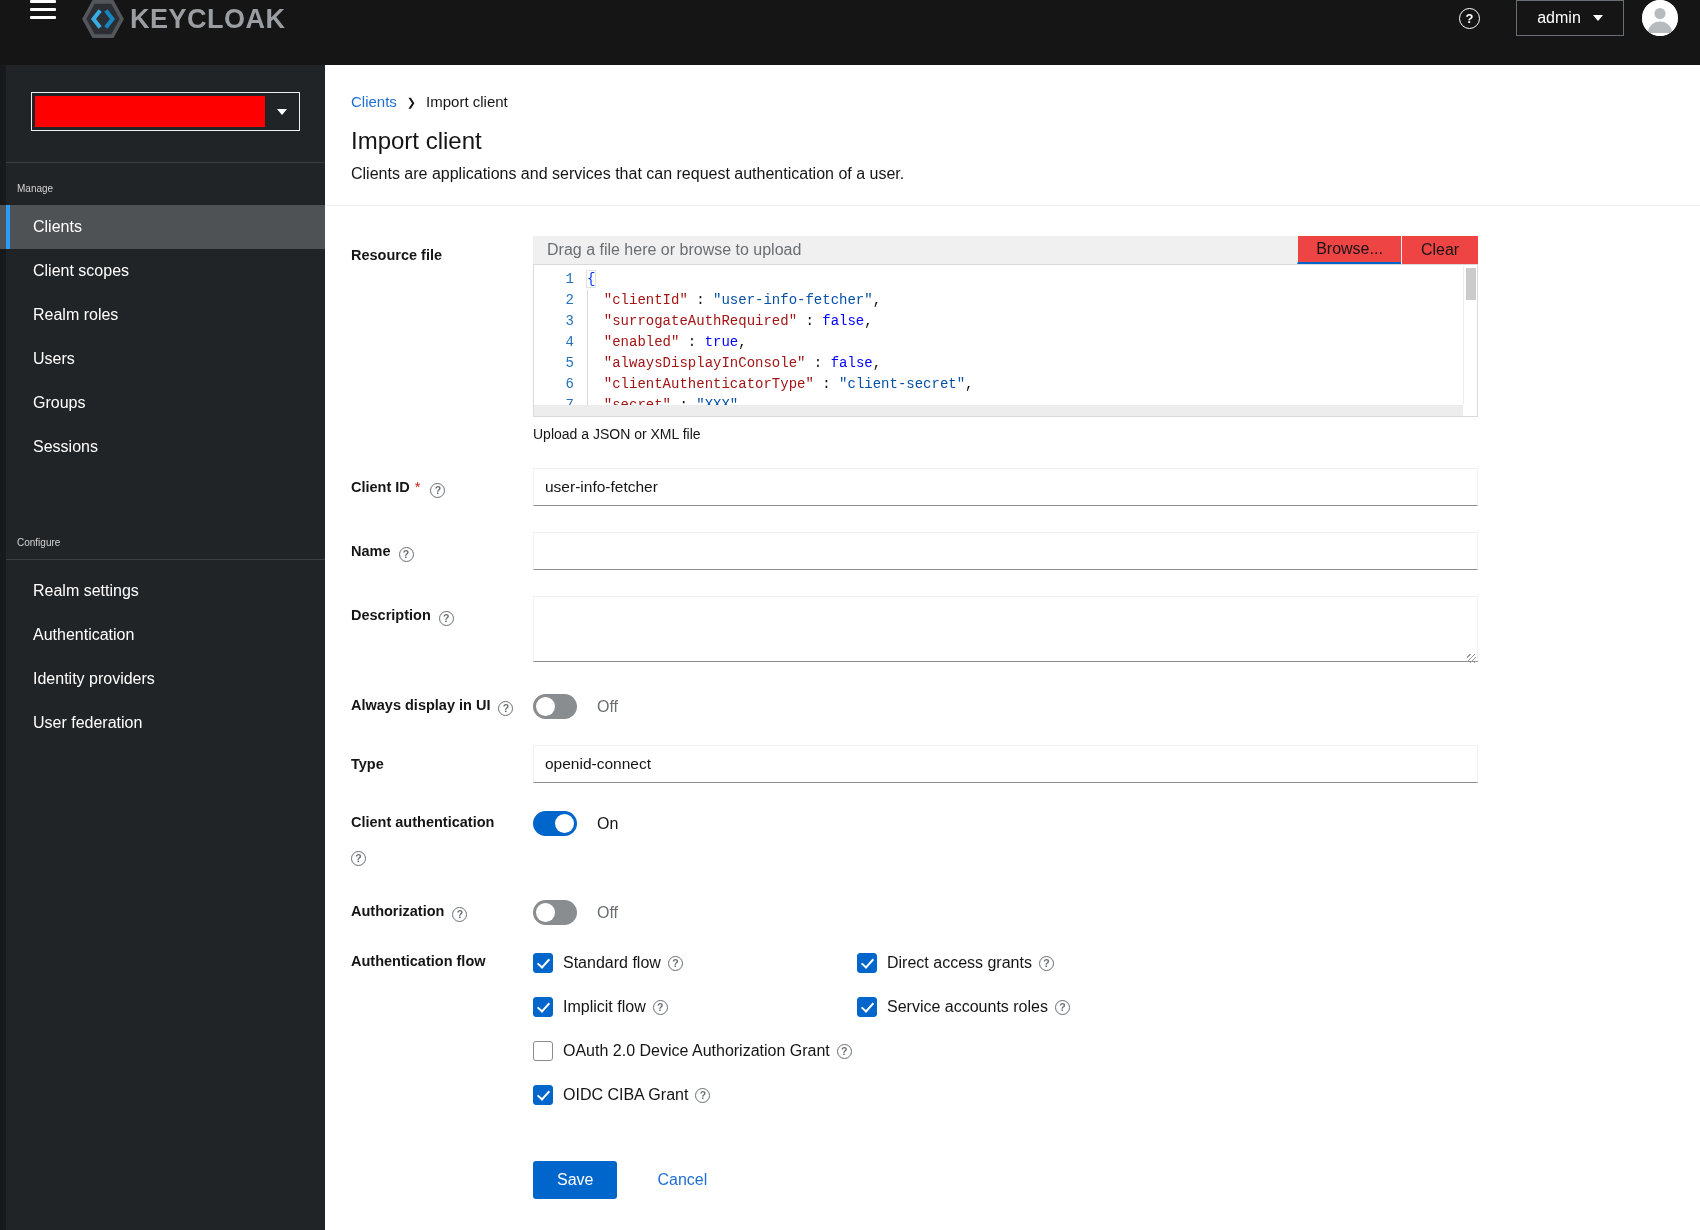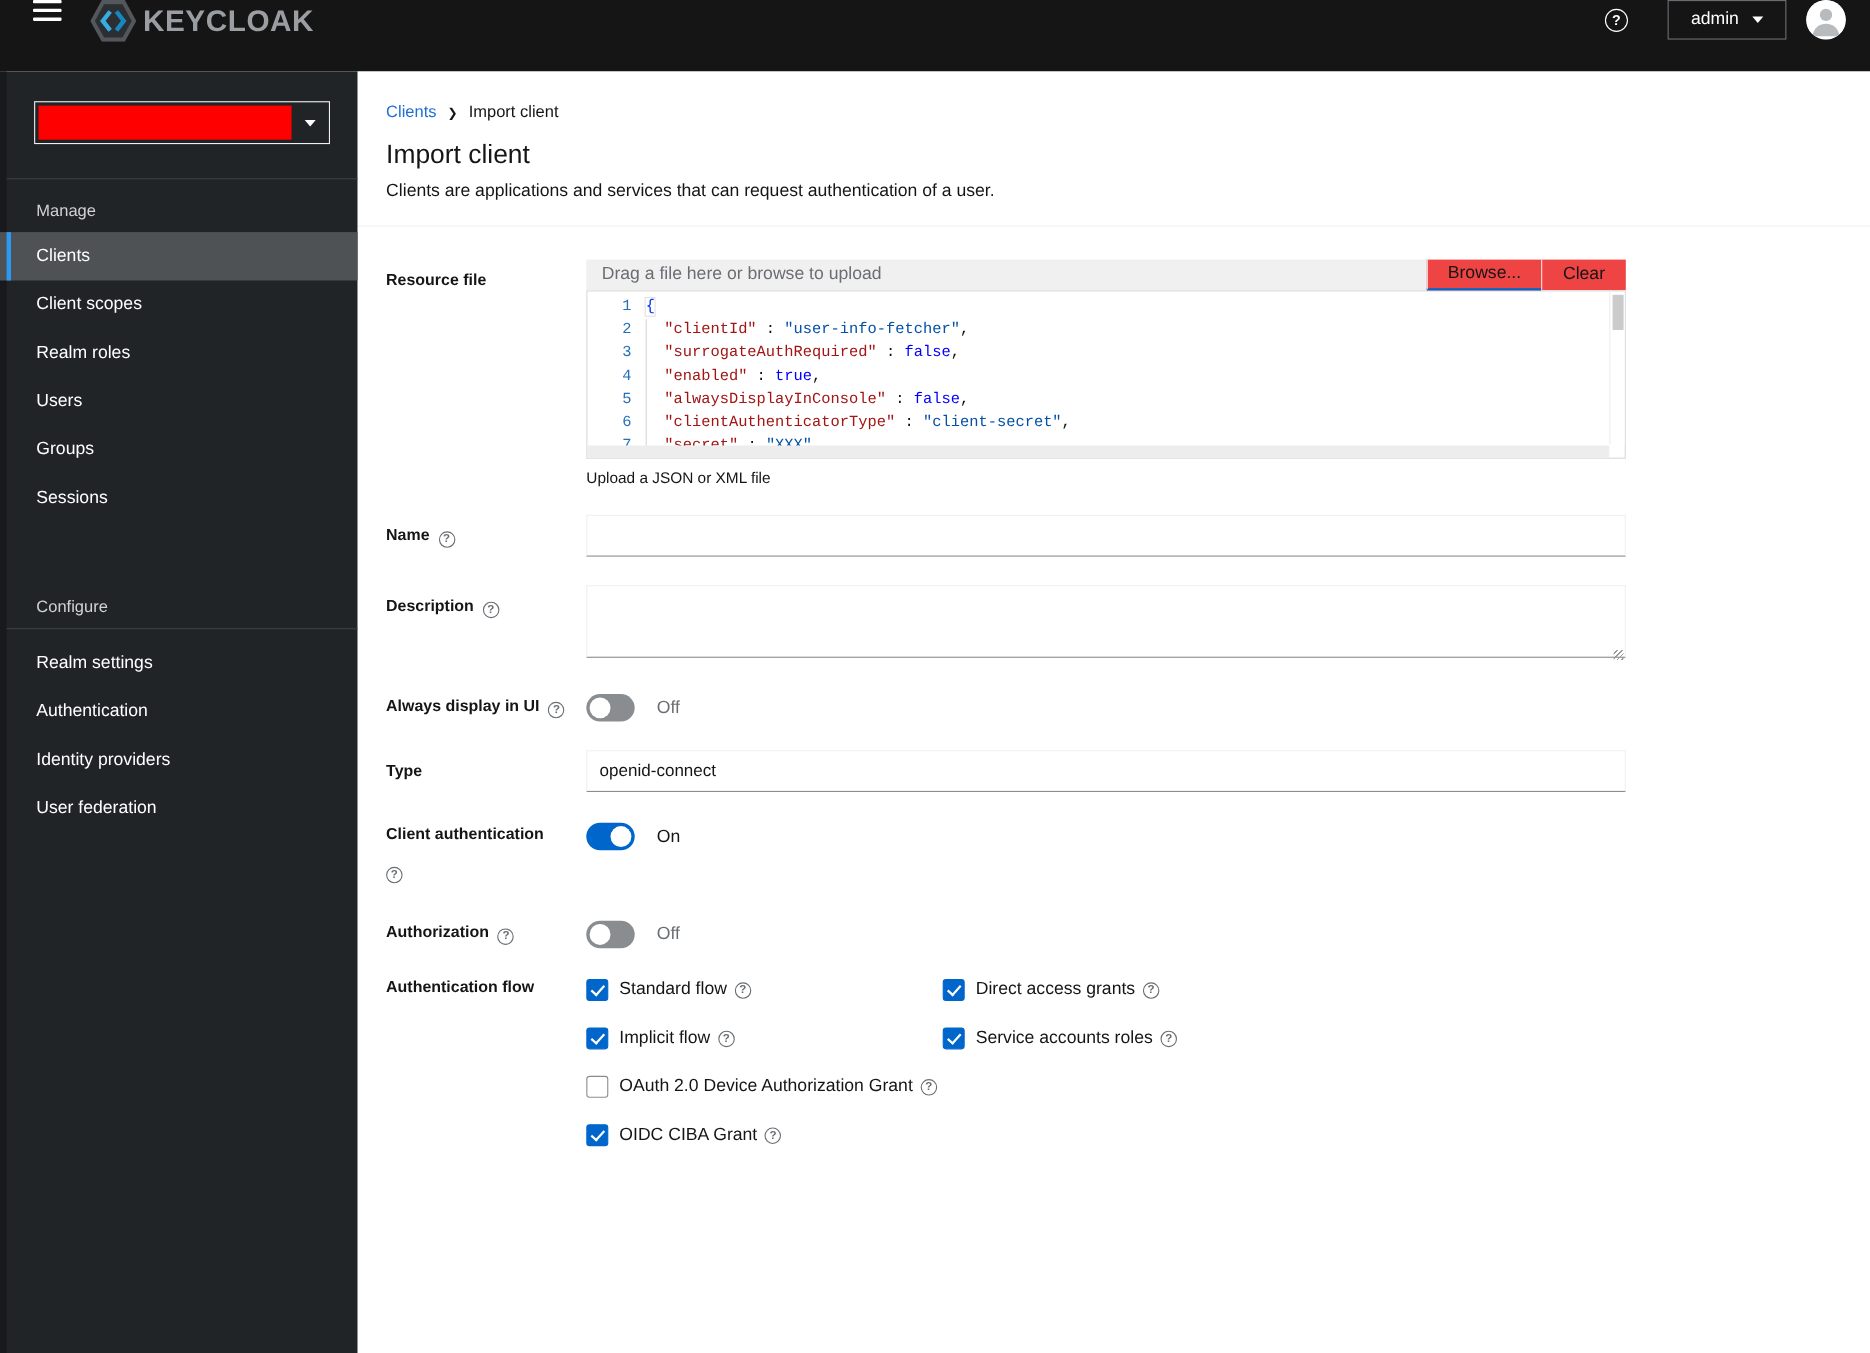--- a/index.html
+++ b/index.html
@@ -30,21 +30,21 @@
 
   
   .body-row{flex:1; display:flex; min-height:0;}
   .sidebar{width:325px; flex:0 0 325px; background:var(--sidebar-bg); position:relative; color:#fff;}
   .sidebar::before{content:""; position:absolute; left:0; top:0; bottom:0; width:6px; background:var(--sidebar-edge);}
   .realm-select{margin:27px 25px 0 31px; height:39px; border:1px solid var(--border-light); display:flex; align-items:center; cursor:pointer;}
   .realm-redacted{flex:1; align-self:stretch; margin:3px 0 3px 3px; background:var(--realm-red);}
   .realm-caret{width:34px; display:flex; justify-content:center;}
   .nav-divider{border:0; border-top:1px solid #3c3f42; margin:0;}
   .nav-divider.top{margin-top:31px;}
-  .nav-section-title{font-size:15px; color:#d2d2d2; padding:20px 0 11px 33px;}
+  .nav-section-title{font-size:10px; color:#d2d2d2; padding:20px 0 11px 17px;}
   .nav-list{list-style:none;}
   .nav-item{height:44px; display:flex; align-items:center; padding-left:33px; font-size:16px; color:#fff; cursor:pointer; position:relative;}
   .nav-item.active{background:var(--sidebar-active-bg);}
   .nav-item.active::before{content:""; position:absolute; left:6px; top:0; bottom:0; width:4px; background:var(--sidebar-active-border);}
   .nav-gap{height:48px;}
   .sidebar .nav-divider.under-title{margin:0;}
   .nav-list.configure{margin-top:9px;}
 
   
   .content{flex:1; background:#fff; min-width:0;}
@@ -237,20 +237,28 @@
                 </div>
               <div class="vscroll">
                 <div class="thumb"></div>
               </div>
               <div class="hscroll"></div>
             </div>
             <div class="editor-helper">Upload a JSON or XML file</div>
           </div>
         </div>
 
+        <div class="frow">
+          <div class="flabel">
+            <span>Client ID</span><span class="req">*</span><span class="help">?</span>
+          </div>
+          <div class="fctrl">
+            <input class="tinput" type="text" value="user-info-fetcher" style="">
+          </div>
+        </div>
 
         <div class="frow">
           <div class="flabel">
             <span>Name</span><span class="help">?</span>
           </div>
           <div class="fctrl">
             <input class="tinput" type="text" value="" style="">
           </div>
         </div>
 
@@ -348,18 +356,22 @@
                   <span class="box checked"></span>
                   <span class="cb-text">OIDC CIBA Grant</span>
                   <span class="help">?</span>
                 </label>
               </div>
           </div>
         </div>
 
         <div class="frow actions">
           <div class="flabel"></div>
+          <div class="fctrl" style="display:flex; align-items:center;">
+            <button class="btn-primary">Save</button>
+            <a class="link-btn">Cancel</a>
+          </div>
         </div>
 
       </div>
     </main>
   </div>
 </div>
 
 </body></html>

